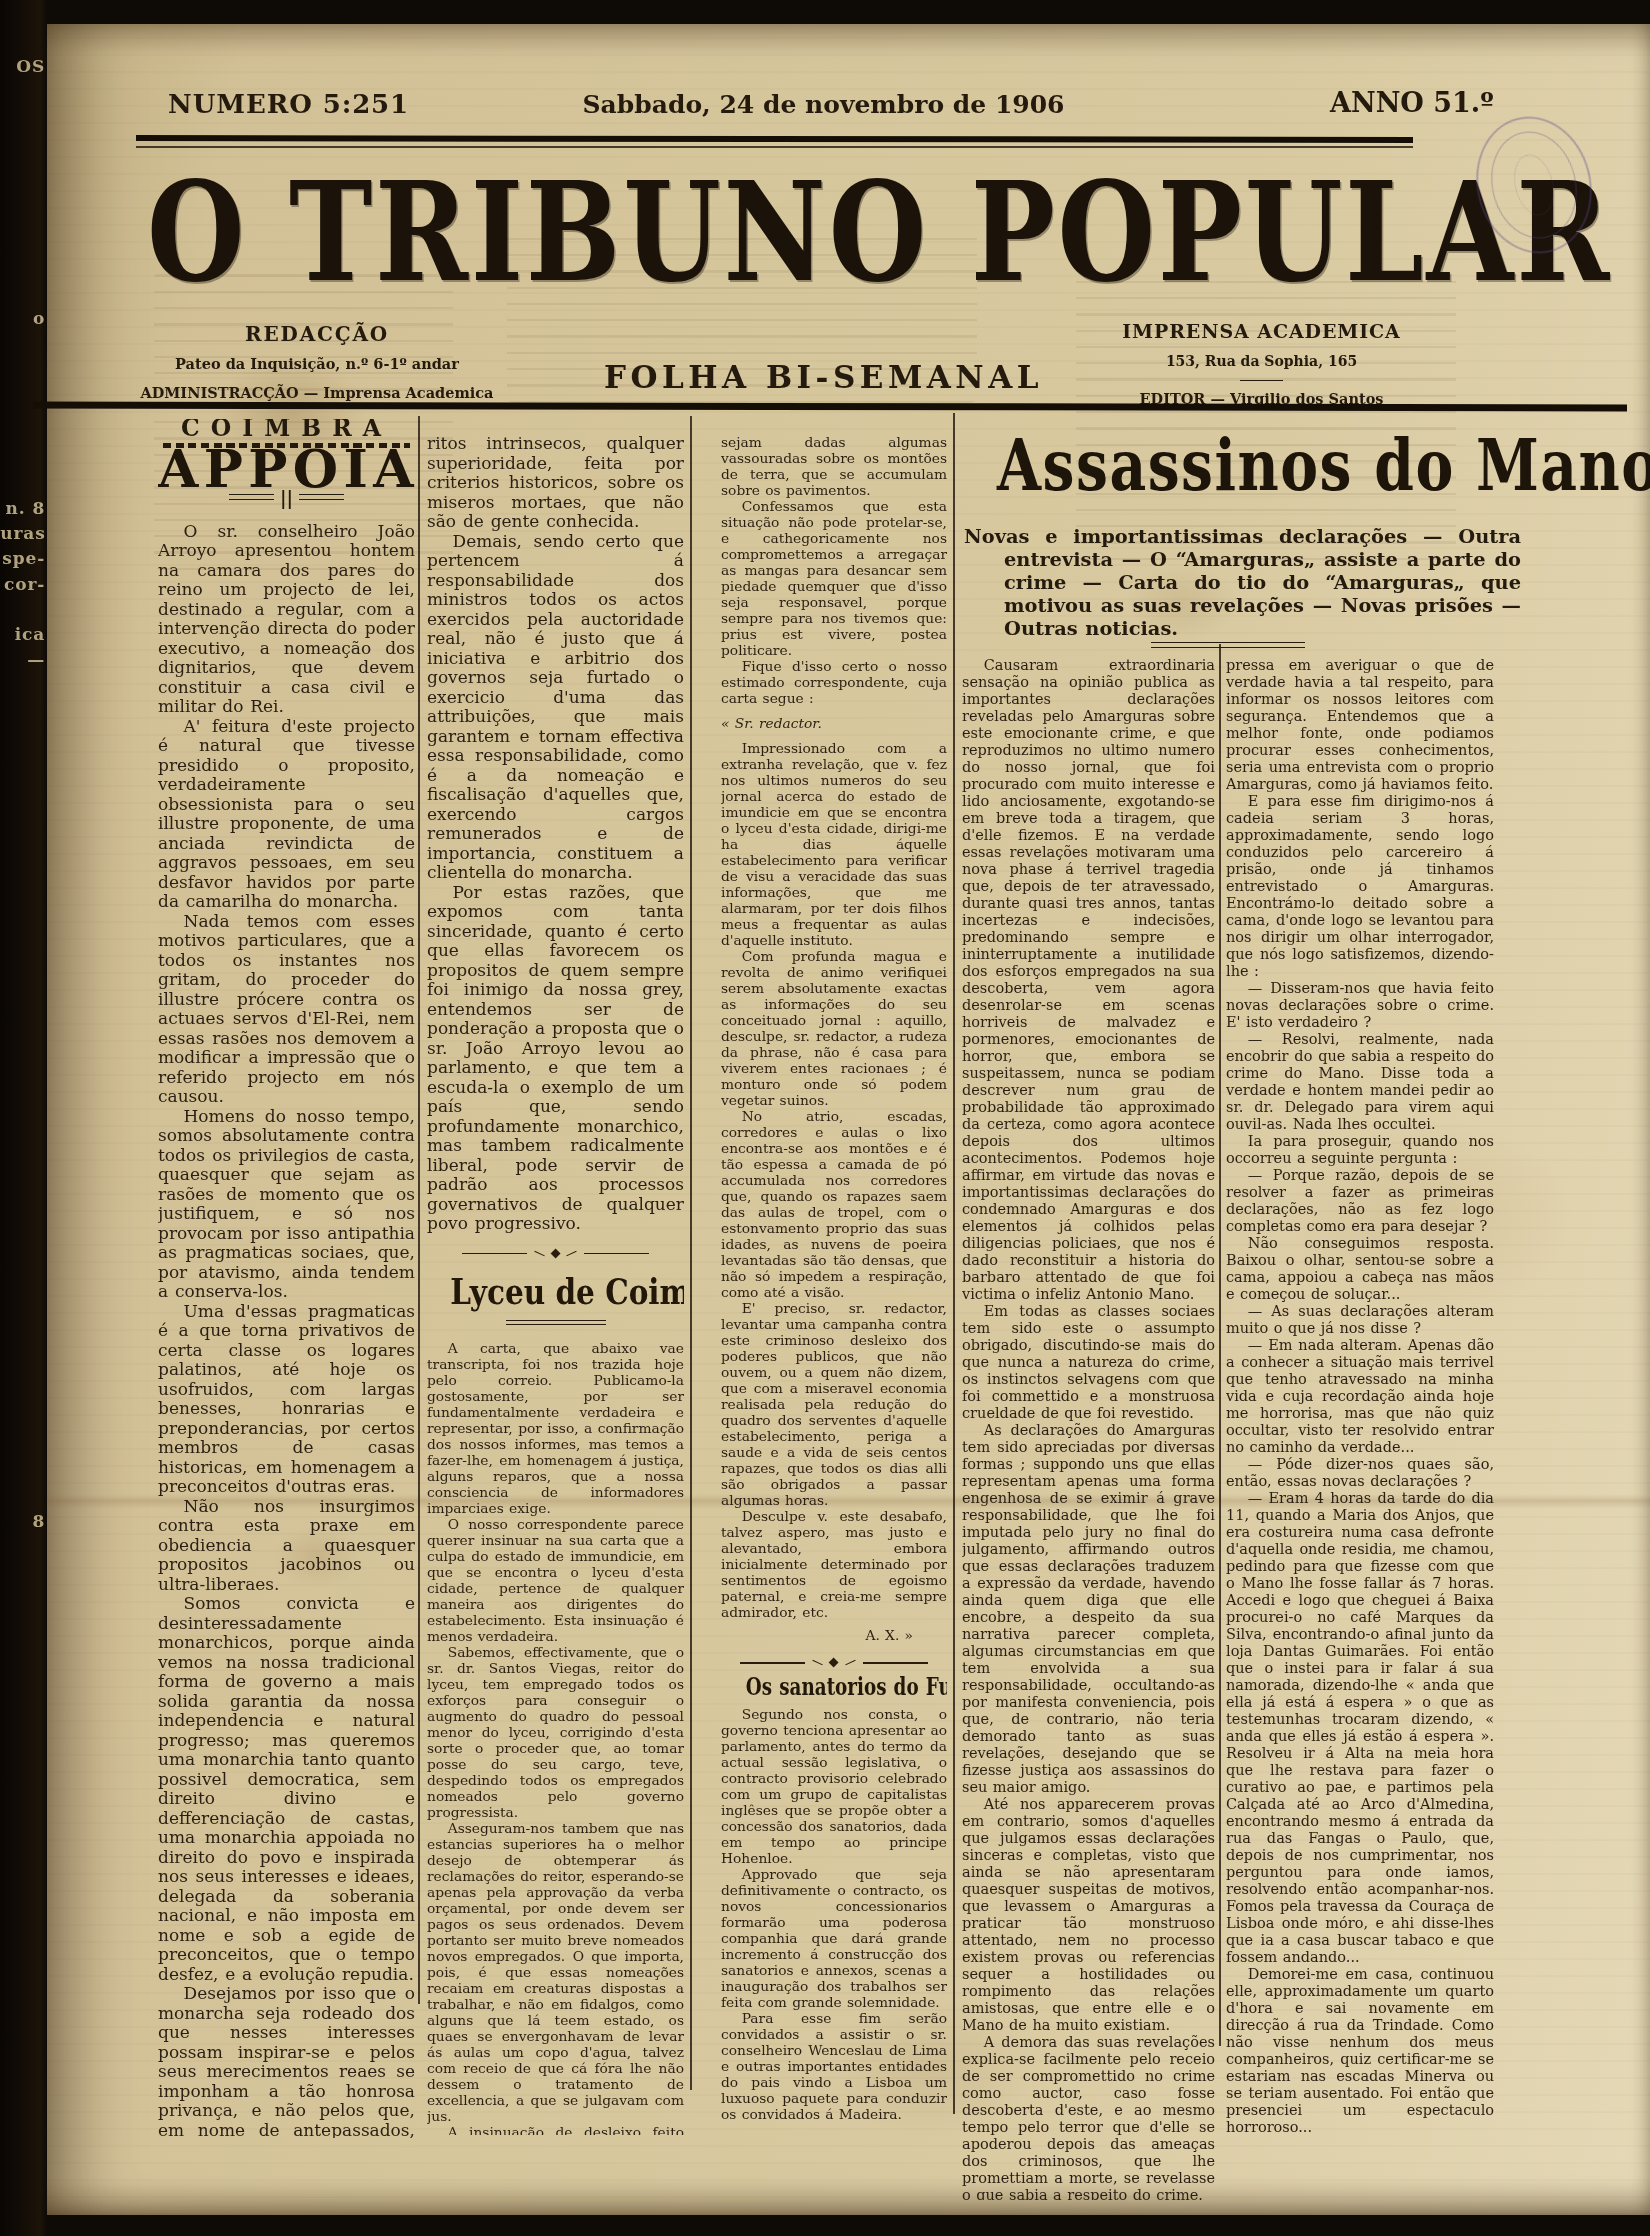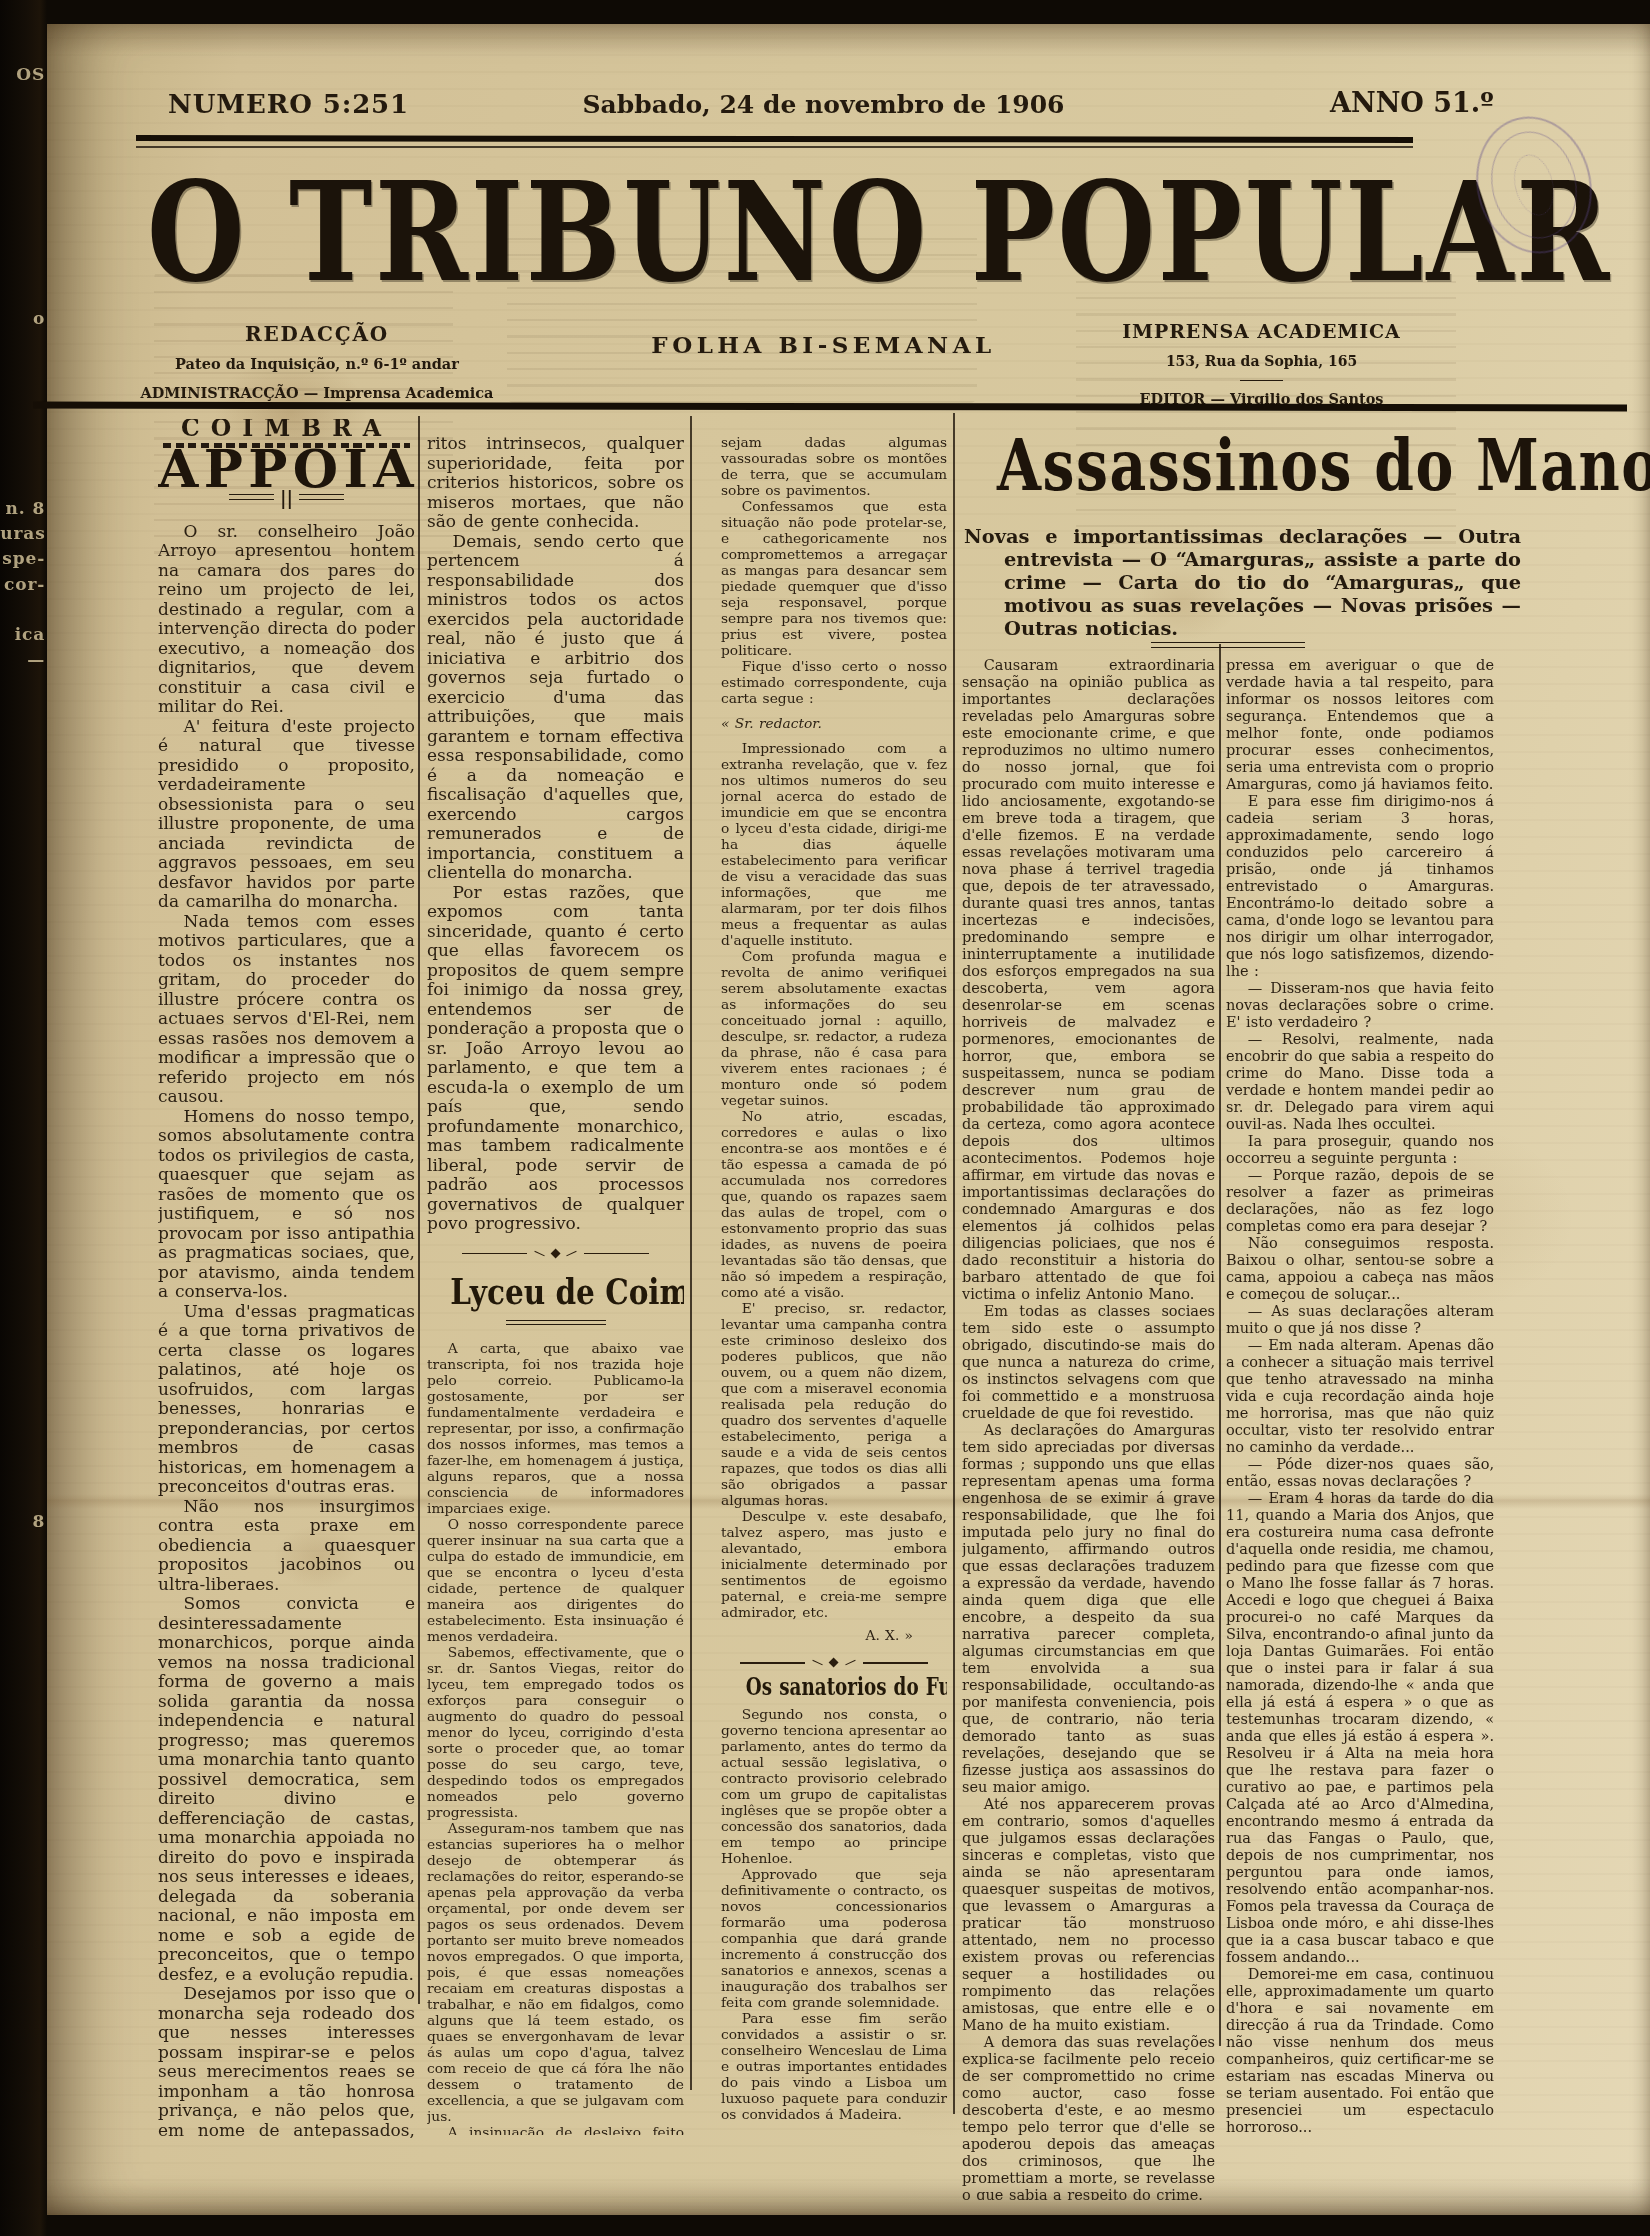--- a/index.html
+++ b/index.html
@@ -48,21 +48,21 @@
   .masthead{
     position:absolute;left:147px;top:152px;width:1357px;text-align:center;
     font-size:112px;font-weight:bold;letter-spacing:2.7px;white-space:nowrap;
     color:#1b130a;transform:scaleY(1.22);transform-origin:top center;
     text-shadow:1.4px 1.4px 0 rgba(27,19,10,.35);
   }
   .sub{position:absolute;text-align:center;color:#241a0e;font-weight:bold;}
   .sub-red-label{left:154px;top:322px;width:326px;font-size:20px;letter-spacing:1.8px;}
   .sub-red-addr{left:145px;top:355px;width:344px;font-size:14.5px;}
   .sub-red-admin{left:136px;top:384px;width:362px;font-size:14.5px;}
-  .sub-folha{left:570px;top:331px;width:507px;font-size:23px;letter-spacing:4.5px;}
+  .sub-folha{left:570px;top:359px;width:507px;font-size:31px;letter-spacing:4.5px;}
   .sub-imp-label{left:1067px;top:320px;width:389px;font-size:19px;letter-spacing:0.9px;}
   .sub-imp-addr{left:1067px;top:353px;width:389px;font-size:14px;}
   .sub-imp-rule{position:absolute;left:1240px;top:380px;width:43px;height:2.7px;border-top:1.8px solid #241a0e;}
   .sub-editor{left:1067px;top:390px;width:389px;font-size:14.5px;}
   .rule-b{position:absolute;left:33px;top:403px;width:1594px;height:7.2px;background:#150e06;transform:rotate(.1deg);}
   
   .stamp{position:absolute;left:1477px;top:116px;width:110px;height:134px;border:2.7px double rgba(92,72,138,.5);
     border-radius:50%;transform:rotate(-14deg);opacity:.75;filter:blur(0.3px);}
   .stamp::before{content:"";position:absolute;inset:12.7px;border:0.9px solid rgba(92,72,138,.5);border-radius:50%;}
   .stamp::after{content:"";position:absolute;inset:36px;border:0.9px dotted rgba(92,72,138,.45);border-radius:50%;}
@@ -111,21 +111,21 @@
     font-weight:bold;text-align:justify;color:#241a0e;padding-left:40px;text-indent:-40px;word-spacing:0.9px;}
   .deck-rule{position:absolute;left:1151px;top:642px;width:154px;height:3.6px;
     border-top:1.8px solid #241a0e;border-bottom:0.9px solid #241a0e;}
 </style>
 </head>
 <body>
 
 <div class="scan">
 
   <div class="spine">
-    <span class="frag" style="top:64px">OS</span>
+    <span class="frag" style="top:56px">OS</span>
     <span class="frag" style="top:308px">o</span>
     <span class="frag" style="top:498px">n. 8</span>
     <span class="frag" style="top:523px">uras</span>
     <span class="frag" style="top:548px">spe-</span>
     <span class="frag" style="top:574px">cor-</span>
     <span class="frag" style="top:624px">ica</span>
     <span class="frag" style="top:650px">—</span>
     <span class="frag" style="top:1511px">8</span>
   </div>
 

